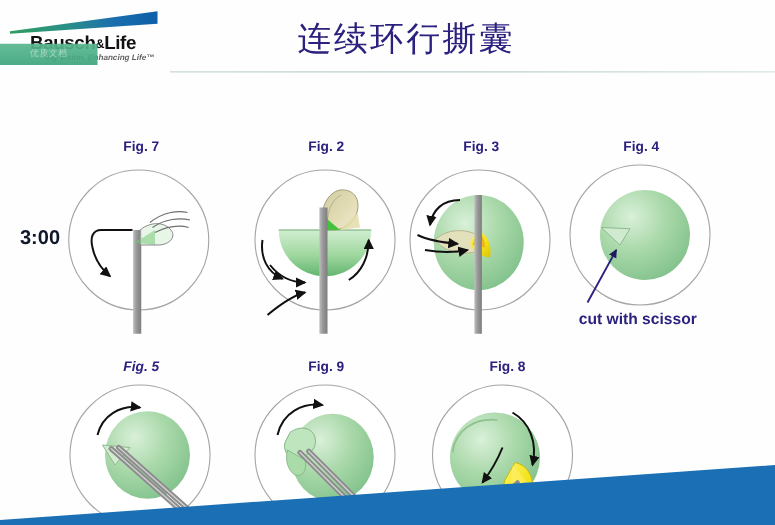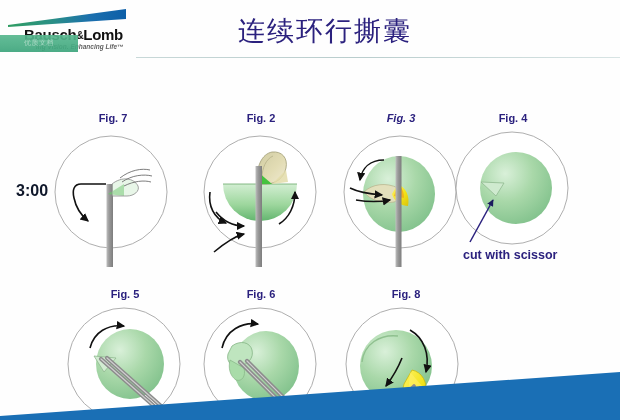--- a/index.html
+++ b/index.html
@@ -79,21 +79,21 @@
         <linearGradient id="swooshGrad" x1="0" y1="0" x2="1" y2="0">
           <stop offset="0%" stop-color="#2f9d62"></stop>
           <stop offset="38%" stop-color="#2a8f86"></stop>
           <stop offset="70%" stop-color="#1b6fae"></stop>
           <stop offset="100%" stop-color="#0d5fa8"></stop>
         </linearGradient>
       </defs>
       <path d="M2,17 L120,1 L120,11 L2,19 Z" fill="url(#swooshGrad)"></path>
     </svg>
     <div class="logo-name">
-      <span>Bausch</span><span class="logo-amp">&amp;</span><span>Lomb</span>
+      <span>Bausch</span><span class="logo-amp">&amp;</span><span>Life</span>
     </div>
     <div class="logo-tag">ing Vision. Enhancing Life™</div>
   </div>
 
   <div class="watermark">
     <span>优质文档</span>
   </div>
 
   <div class="slide-title">连续环行撕囊</div>
   <div class="title-rule"></div>
@@ -170,21 +170,21 @@
 
       <rect x="59.5" y="40" width="6.5" height="101" fill="url(#shaftGrad)"></rect>
 
       <path d="M14,66 C12,80 18,92 30,97" fill="none" stroke="#111111" stroke-width="1.6" marker-end="url(#arrowHead)"></path>
       <path d="M20,86 C28,96 38,100 48,100" fill="none" stroke="#111111" stroke-width="1.6" marker-end="url(#arrowHead)"></path>
       <path d="M18,126 C30,116 40,110 48,108" fill="none" stroke="#111111" stroke-width="1.6" marker-end="url(#arrowHead)"></path>
       <path d="M83,98 C93,92 99,80 99,66" fill="none" stroke="#111111" stroke-width="1.6" marker-end="url(#arrowHead)"></path>
     </svg>
   </div>
 
-  <div class="fig" id="f3" style="left:336px;top:112px;width:130px;height:160px;font-style:italic;">
+  <div class="fig" id="f3" style="left:320px;top:112px;width:130px;height:160px;">
     <div class="fig-label">Fig. 3</div>
     <svg class="fig-svg" width="130" height="146" viewBox="0 0 130 146">
       <circle cx="64" cy="66" r="56" fill="#ffffff" stroke="#a5a5a5" stroke-width="0.9"></circle>
 
       <ellipse cx="63" cy="68" rx="36" ry="38" fill="url(#sphereGrad)"></ellipse>
 
       <path d="M28,66 C36,58 50,56 62,62 C68,65 66,74 58,76 C46,78 34,74 28,66 Z" fill="#e5e0bc" stroke="#b3ad86" stroke-width="0.7" opacity=".95"></path>
 
       <path d="M62,58 C70,62 74,70 72,80 C66,80 58,76 56,68 Z" fill="url(#yellowGrad)"></path>
       <path d="M62,58 C66,62 68,66 68,72 L58,70 Z" fill="#f0a71c" opacity=".8"></path>
@@ -204,40 +204,40 @@
 
       <ellipse cx="68" cy="62" rx="36" ry="36" fill="url(#sphereGrad)"></ellipse>
 
       <path d="M33,56 L56,57 L48,70 Z" fill="#cfeacf" stroke="#8fb98f" stroke-width="0.8"></path>
 
       <path d="M22,116 L45,74" fill="none" stroke="#2b217e" stroke-width="1.5" marker-end="url(#arrowHeadSm)"></path>
     </svg>
   </div>
   <div class="scissor-label">cut with scissor</div>
 
-  <div class="fig" id="f5" style="left:60px;top:288px;width:130px;height:132px;">
+  <div class="fig" id="f5" style="left:48px;top:288px;width:130px;height:132px;font-style:italic;">
     <div class="fig-label">Fig. 5</div>
     <svg class="fig-svg" width="130" height="118" viewBox="0 0 130 118">
       <circle cx="64" cy="62" r="56" fill="#ffffff" stroke="#a5a5a5" stroke-width="0.9"></circle>
 
       <ellipse cx="70" cy="62" rx="34" ry="35" fill="url(#sphereGrad)"></ellipse>
 
       <path d="M34,54 L56,56 L44,70 Z" fill="#d2ecd2" stroke="#8fb98f" stroke-width="0.8"></path>
 
       <path d="M41,57 L104,113" fill="none" stroke="#8c8c8c" stroke-width="4.2" stroke-linecap="round"></path>
       <path d="M41,57 L104,113" fill="none" stroke="#cfcfcf" stroke-width="1.2" stroke-linecap="round"></path>
       <path d="M47,56 L110,112" fill="none" stroke="#8c8c8c" stroke-width="4.2" stroke-linecap="round"></path>
       <path d="M47,56 L110,112" fill="none" stroke="#cfcfcf" stroke-width="1.2" stroke-linecap="round"></path>
 
       <path d="M30,46 C34,30 48,22 64,24" fill="none" stroke="#111111" stroke-width="1.6" marker-end="url(#arrowHead)"></path>
     </svg>
   </div>
 
   <div class="fig" id="f6" style="left:196px;top:288px;width:130px;height:132px;">
-    <div class="fig-label">Fig. 6</div>
+    <div class="fig-label">Fig. 9</div>
     <svg class="fig-svg" width="130" height="118" viewBox="0 0 130 118">
       <circle cx="64" cy="62" r="56" fill="#ffffff" stroke="#a5a5a5" stroke-width="0.9"></circle>
 
       <ellipse cx="70" cy="64" rx="33" ry="35" fill="url(#sphereGrad)"></ellipse>
 
       <path d="M36,44 C44,38 54,40 56,48 C58,56 52,62 44,64 C36,66 30,60 32,52 Z" fill="#bfe5bf" stroke="#85b585" stroke-width="0.8"></path>
       <path d="M34,58 C32,66 34,74 40,78 C46,80 50,74 48,66 Z" fill="#a9dca9" stroke="#85b585" stroke-width="0.7"></path>
 
       <path d="M44,60 L100,116" fill="none" stroke="#8c8c8c" stroke-width="4.2" stroke-linecap="round"></path>
       <path d="M44,60 L100,116" fill="none" stroke="#cfcfcf" stroke-width="1.2" stroke-linecap="round"></path>

